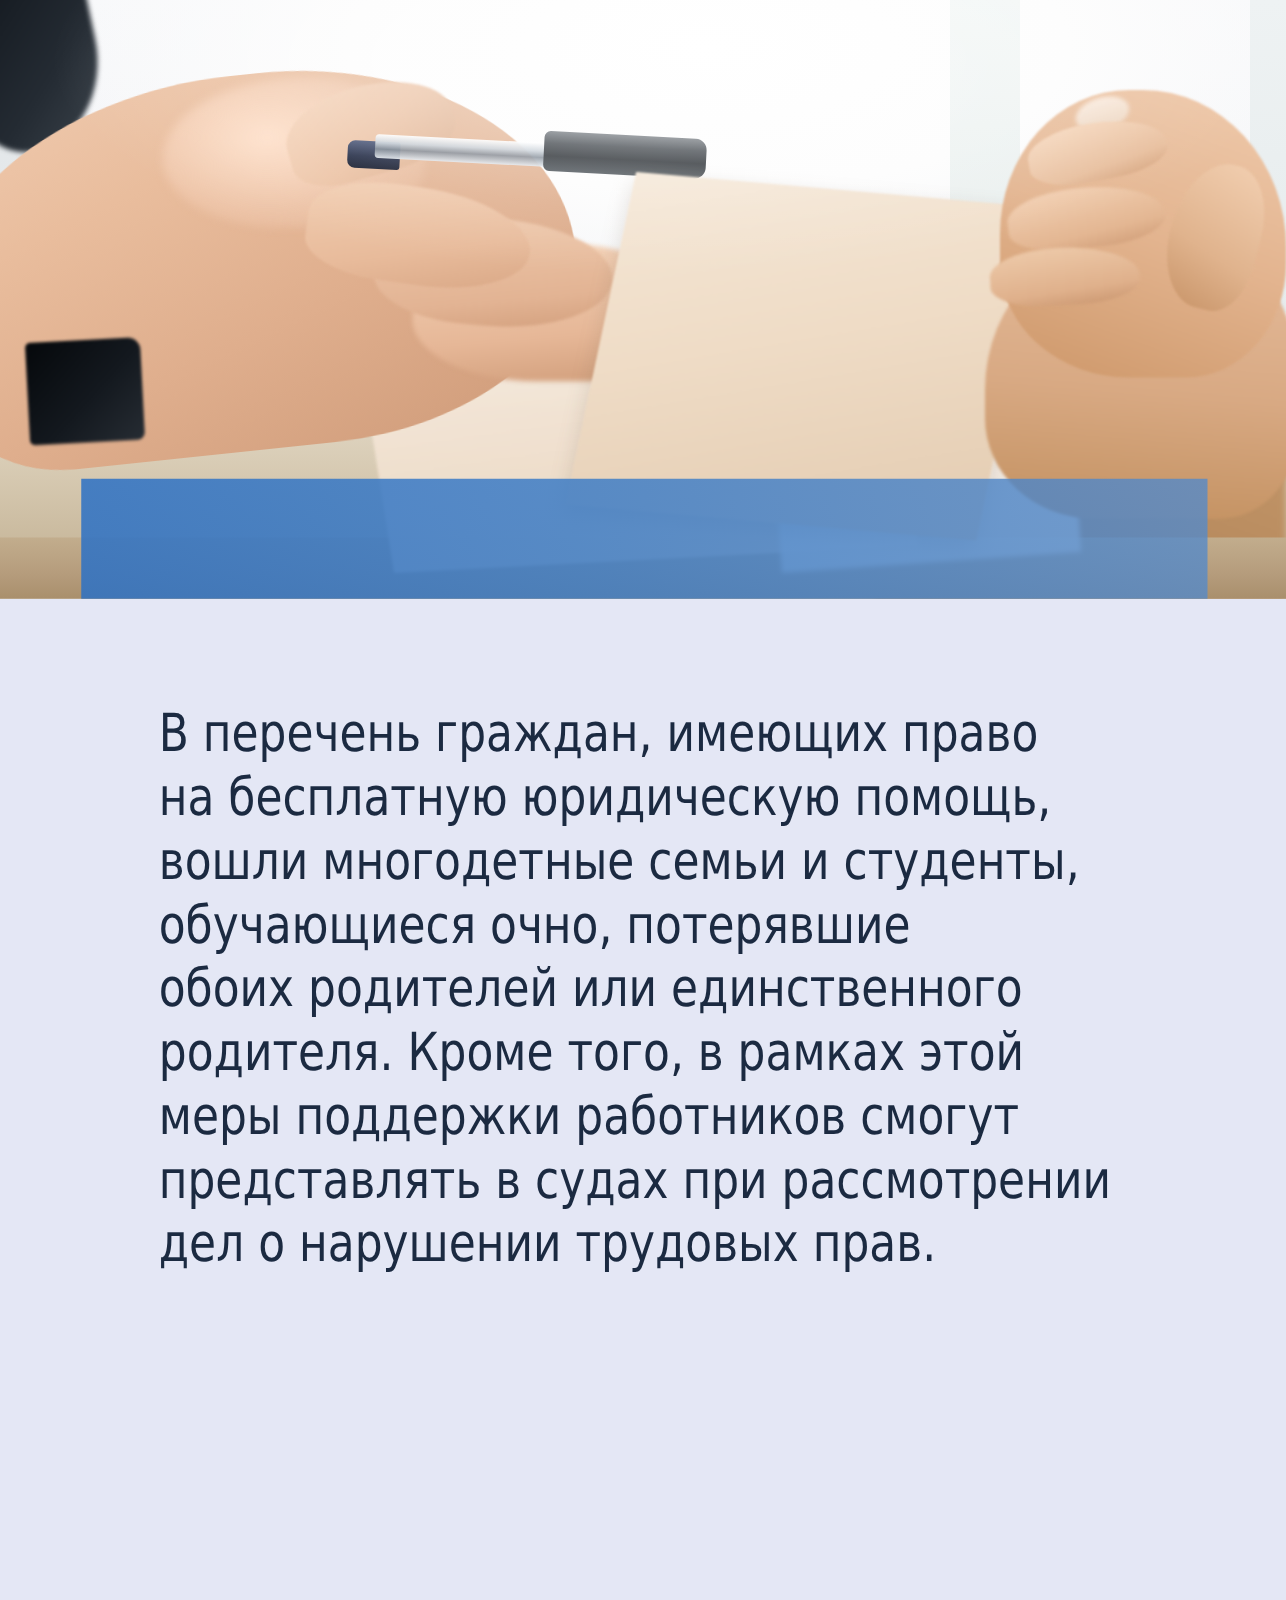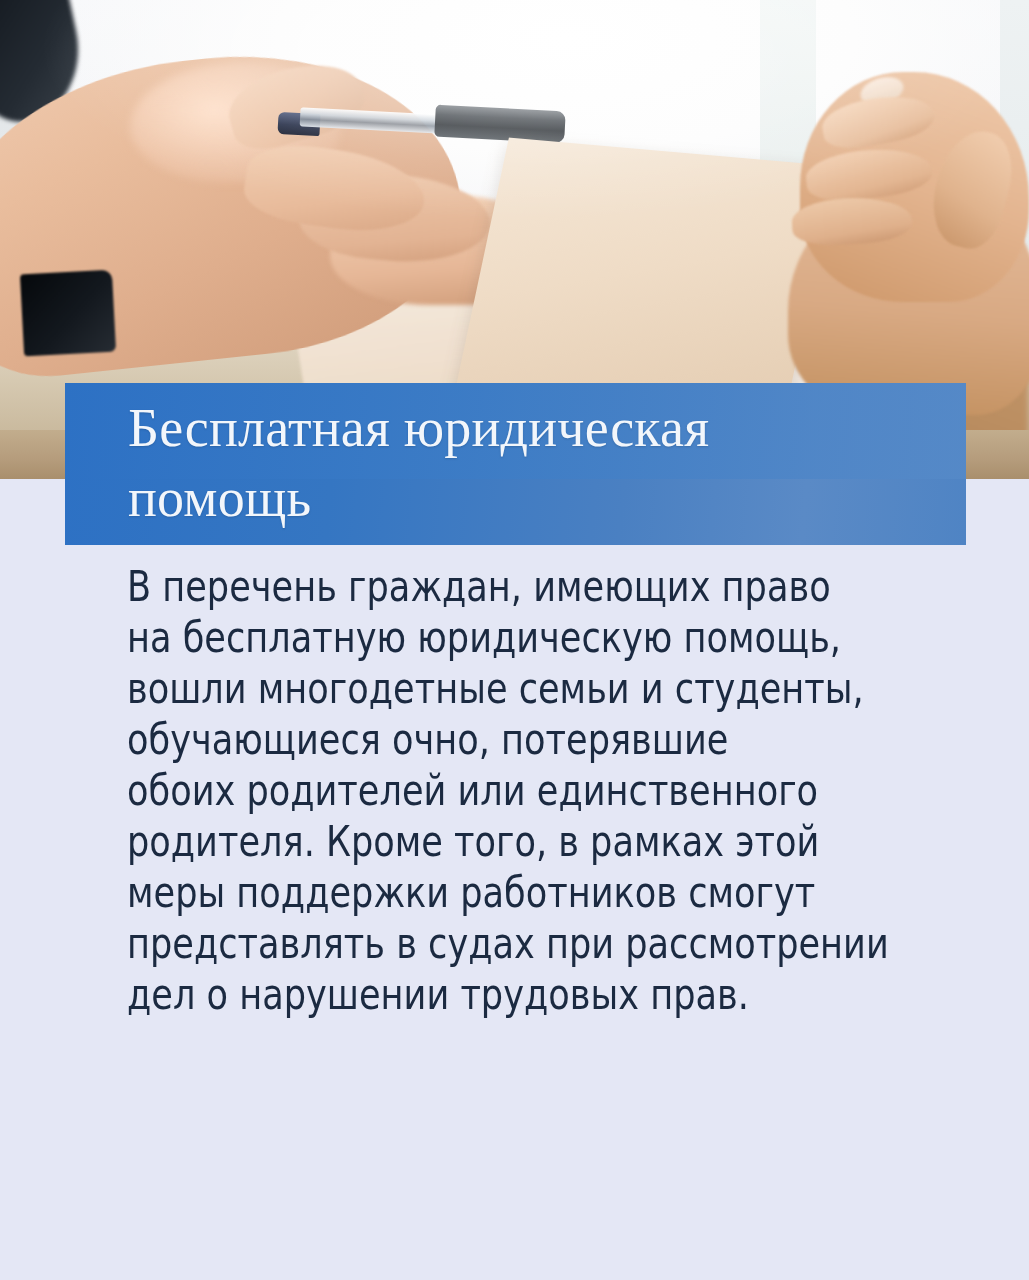--- a/index.html
+++ b/index.html
@@ -351,24 +351,20 @@
     <div class="hands-right-upper"></div>
     <div class="nail-right"></div>
     <div class="finger-r1"></div>
     <div class="finger-r2"></div>
     <div class="finger-r3"></div>
     <div class="thumb-right"></div>
 
     <div class="photo-veil"></div>
   </div>
 
-  <div class="banner">
-    <div class="banner-title">Бесплатная юридическая
-помощь</div>
-  </div>
   <div class="banner-overlay"></div>
 
   <div class="body-text">В перечень граждан, имеющих право
 на бесплатную юридическую помощь,
 вошли многодетные семьи и студенты,
 обучающиеся очно, потерявшие
 обоих родителей или единственного
 родителя. Кроме того, в рамках этой
 меры поддержки работников смогут
 представлять в судах при рассмотрении

